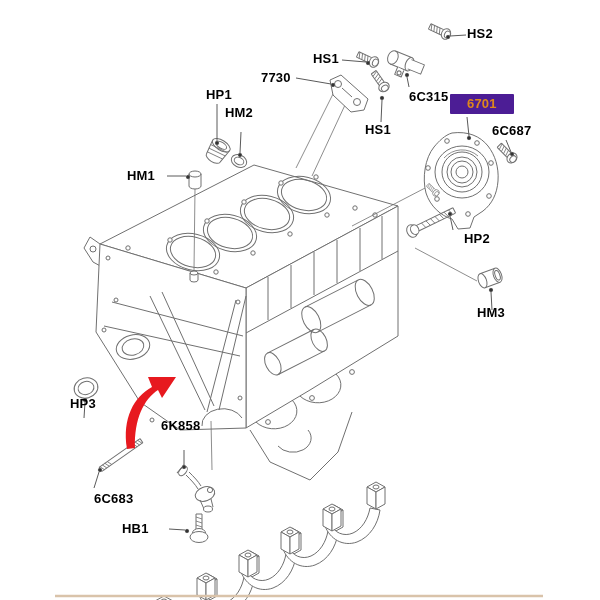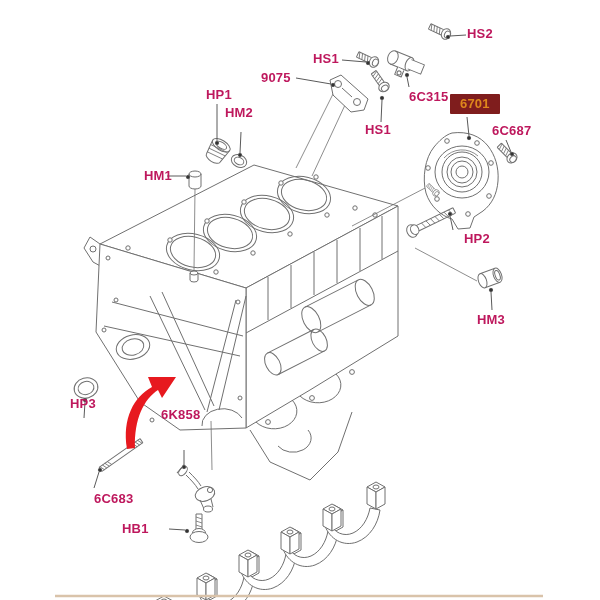--- a/index.html
+++ b/index.html
@@ -1,21 +1,21 @@
 <!DOCTYPE html>
 <html><head>
 <meta charset="utf-8">
 <style>
   html,body{margin:0;padding:0;background:#ffffff;}
   #canvas{position:relative;width:600px;height:600px;background:#ffffff;overflow:hidden;
           font-family:"Liberation Sans",sans-serif;}
   #art{position:absolute;left:0;top:0;}
-  .lbl{position:absolute;font:bold 13px "Liberation Sans",sans-serif;color:#be185d;
+  .lbl{position:absolute;font:bold 13px "Liberation Sans",sans-serif;color:#000000;
        letter-spacing:.2px;white-space:nowrap;cursor:pointer;}
-  .lbl-hl{background:#7f1d1d;color:#de871c;padding:2px 10px 3px;border-radius:1px;}
+  .lbl-hl{background:#4c1d95;color:#de871c;padding:2px 17px 3px;border-radius:1px;}
 </style>
 </head>
 <body>
 
 <div id="canvas">
 
 <svg id="art" width="600" height="600" viewBox="0 0 600 600">
   <defs>
 
     <g id="bolt">
@@ -278,28 +278,28 @@
         <circle cx="187" cy="531" r="1.7"></circle>
   </g>
 
   <path d="M127,449 C122,418 134,397 152,387 L148,377 L176,377 L162,398 L158,390 C144,399 134,419 135,448 Z" fill="#e7191f" stroke="none"></path>
 
   <line x1="55" y1="596" x2="543" y2="596" stroke="#d9c3aa" stroke-width="2.5"></line>
 </svg>
 
 <div class="lbl" style="left:206px;top:87px">HP1</div>
 <div class="lbl" style="left:225px;top:105px">HM2</div>
-<div class="lbl" style="left:144px;top:168px">HM1</div>
-<div class="lbl" style="left:261px;top:70px">9075</div>
+<div class="lbl" style="left:127px;top:168px">HM1</div>
+<div class="lbl" style="left:261px;top:70px">7730</div>
 <div class="lbl" style="left:313px;top:51px">HS1</div>
 <div class="lbl" style="left:467px;top:26px">HS2</div>
 <div class="lbl" style="left:409px;top:89px">6C315</div>
 <div class="lbl" style="left:365px;top:122px">HS1</div>
 <div class="lbl lbl-hl" style="left:450px;top:94px">6701</div>
 <div class="lbl" style="left:492px;top:123px">6C687</div>
 <div class="lbl" style="left:464px;top:231px">HP2</div>
-<div class="lbl" style="left:477px;top:312px">HM3</div>
+<div class="lbl" style="left:477px;top:305px">HM3</div>
 <div class="lbl" style="left:70px;top:396px">HP3</div>
 <div class="lbl" style="left:94px;top:491px">6C683</div>
-<div class="lbl" style="left:161px;top:407px">6K858</div>
+<div class="lbl" style="left:161px;top:418px">6K858</div>
 <div class="lbl" style="left:122px;top:521px">HB1</div>
 
 </div>
 
 </body></html>

